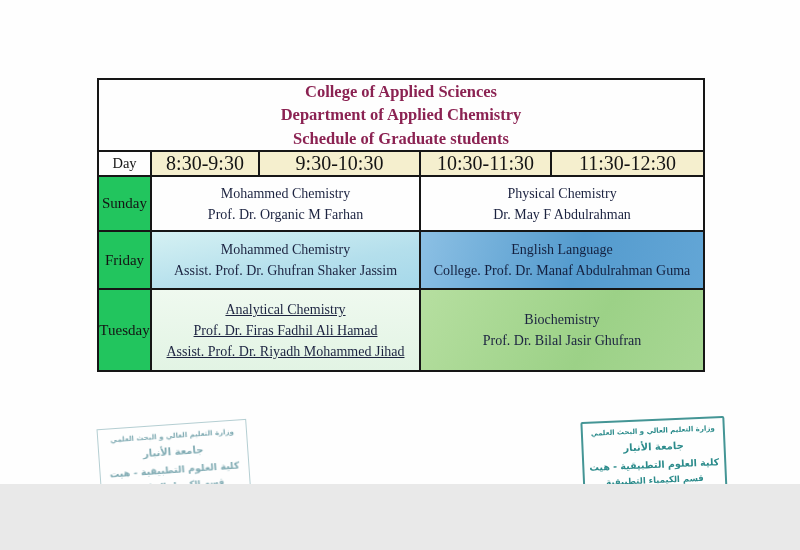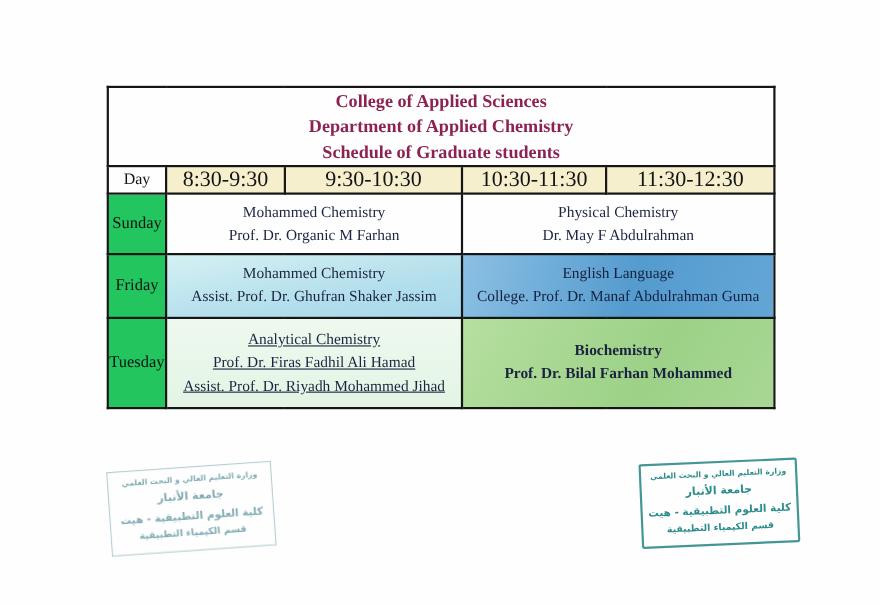--- a/index.html
+++ b/index.html
@@ -1,19 +1,19 @@
 <!DOCTYPE html>
 <html><head>
 <meta charset="utf-8">
 <style>
   * { margin:0; padding:0; box-sizing:border-box; }
   html,body { background:#e9e9e9; }
   .sheet {
     position:relative;
-    width:800px; height:550px;
+    width:800px; height:484px;
     background:#fefefe;
     overflow:hidden;
     font-family:"Liberation Serif", serif;
     padding-left:12px;
   }
   
   .schedule-wrap {
     position:absolute; left:97px; top:78px;
   }
   table.schedule {
@@ -53,21 +53,21 @@
     line-height:1.5;
     padding:2px 4px;
   }
   .row-sun td { height:55px; }
   .row-mon td { height:58px; }
   .row-tue td { height:82px; }
   .bg-white     { background:#fefefe; }
   .bg-cyan      { background:linear-gradient(170deg,#d5f1f3 0%,#b4dfec 60%,#a6d8ea 100%); }
   .bg-blue      { background:linear-gradient(105deg,#8cc0e4 0%,#549bce 55%,#63a6d6 100%); color:#14203f;margin-left:26px; }
   .bg-palegreen { background:linear-gradient(180deg,#eff9ef 0%,#e2f4e4 100%);text-decoration:underline; }
-  .bg-green     { background:linear-gradient(120deg,#b6dfa0 0%,#9cd187 60%,#a8d794 100%);font-weight:bold; }
+  .bg-green     { background:linear-gradient(120deg,#b6dfa0 0%,#9cd187 60%,#a8d794 100%); }
   
   .stamp {
     position:absolute;
     direction:rtl;
     text-align:center;
     font-family:"DejaVu Sans", sans-serif;
     font-weight:bold;
   }
   .stamp-right {
     left:582px; top:419px; width:144px;
@@ -146,21 +146,21 @@
 
         <tr class="row-tue">
           <td class="day-cell">Tuesday</td>
           <td colspan="2" class="course-cell bg-palegreen">
             <div>Analytical Chemistry</div>
             <div>Prof. Dr. Firas Fadhil Ali Hamad</div>
             <div>Assist. Prof. Dr. Riyadh Mohammed Jihad</div>
           </td>
           <td colspan="2" class="course-cell bg-green">
             <div>Biochemistry</div>
-            <div>Prof. Dr. Bilal Farhan Mohammed</div>
+            <div>Prof. Dr. Bilal Jasir Ghufran</div>
           </td>
         </tr>
       </tbody>
     </table>
   </div>
 
   <div class="stamp stamp-left">
     <div class="s1">وزارة التعليم العالي و البحث العلمي</div>
     <div class="s2">جامعة الأنبار</div>
     <div class="s3">كلية العلوم التطبيقية - هيت</div>

